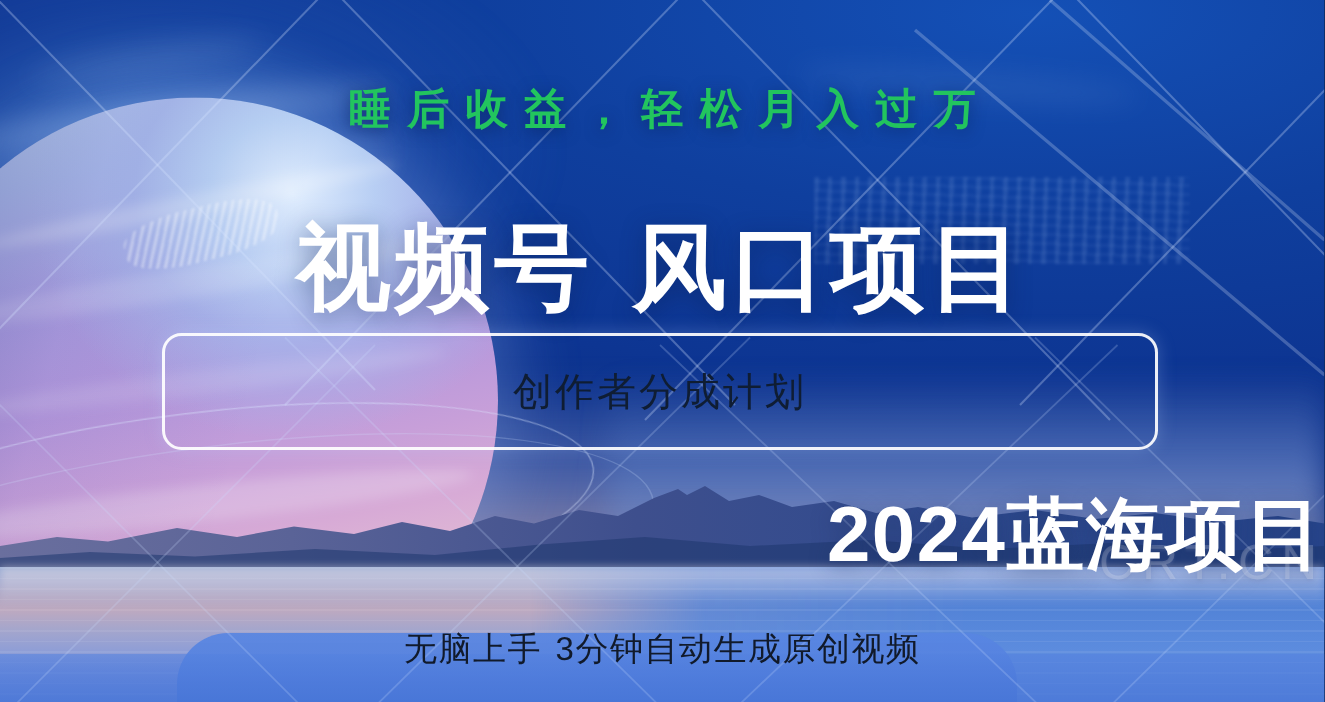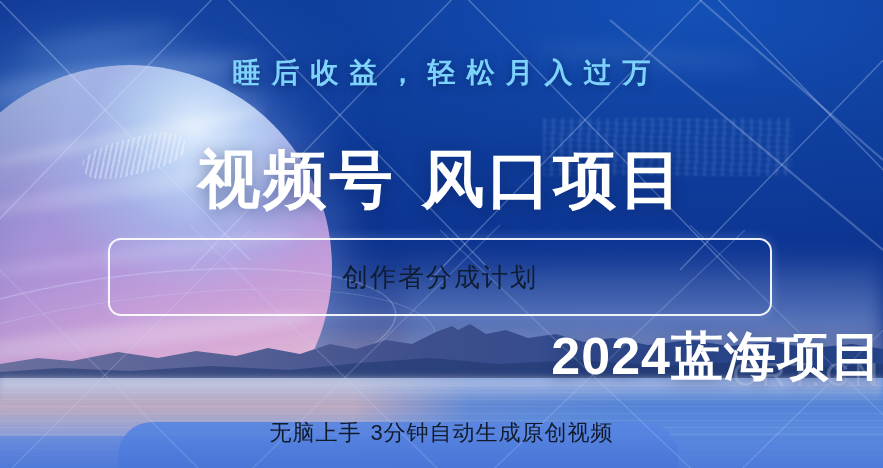--- a/index.html
+++ b/index.html
@@ -146,21 +146,21 @@
       repeating-linear-gradient(2deg, rgba(150,185,240,.10) 0 2px, rgba(150,185,240,0) 2px 6px);
     filter:blur(1.2px);opacity:.8;
   }
 
   
   .content{position:absolute;inset:0;}
 
   .tagline{
     position:absolute;left:0;right:0;top:54px;
     text-align:center;
-    color:#7dd3fc;
+    color:#22c55e;
     font-size:28px;
     font-weight:700;
     letter-spacing:11px;
     text-indent:11px;
     text-shadow:0 2px 10px rgba(8,28,80,.55);
     white-space:nowrap;
   }
 
   .main-title{
     position:absolute;left:0;right:0;top:146px;
@@ -174,21 +174,20 @@
     white-space:nowrap;
   }
   .main-title .gap{display:inline-block;width:26px;}
 
   .subtitle-box{
     position:absolute;left:108px;top:222px;width:664px;height:78px;
     border:2px solid rgba(255,255,255,.92);
     border-radius:13px;
     box-sizing:border-box;
     box-shadow:0 0 12px rgba(190,215,255,.25);
-    margin-top:16px;
   }
   .subtitle-text{
     position:absolute;left:0;right:0;top:0;height:100%;
     display:flex;align-items:center;justify-content:center;
     color:#0f1d33;
     font-size:26px;
     font-weight:500;
     letter-spacing:2px;
     white-space:nowrap;
   }

